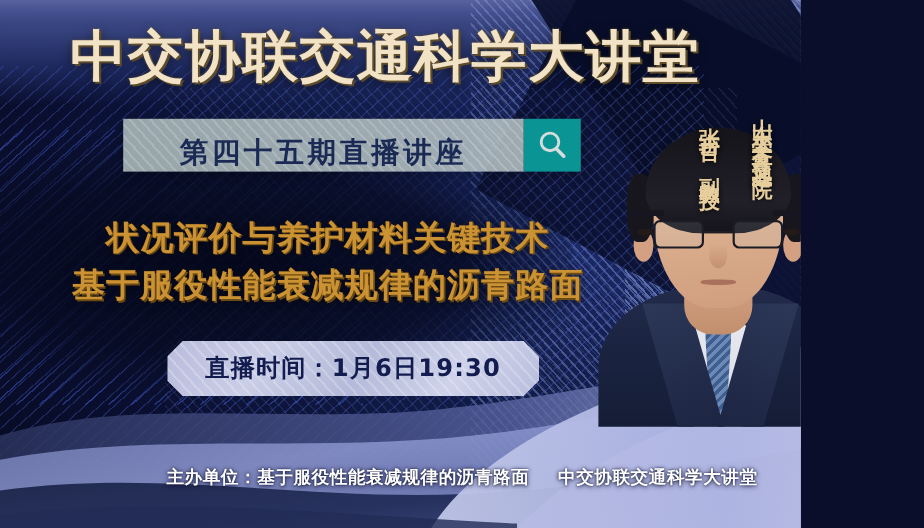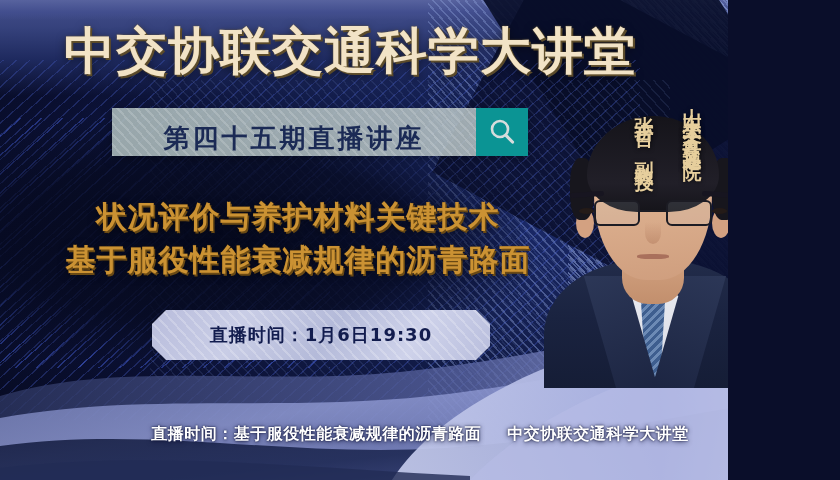--- a/index.html
+++ b/index.html
@@ -232,21 +232,21 @@
   .lecture-title div{white-space:nowrap;}
   
   .date-pill{
     position:absolute;left:152px;top:310px;
     width:338px;height:50px;
     background:linear-gradient(120deg,#b9bddc 0%,#c9cde6 26%,#b4bad9 52%,#ced2ea 76%,#b9bedd 100%);
     clip-path:polygon(14px 0,calc(100% - 14px) 0,100% 14px,100% calc(100% - 14px),
                       calc(100% - 14px) 100%,14px 100%,0 calc(100% - 14px),0 14px);
     display:flex;align-items:center;justify-content:center;
     color:#121c4e;
-    font-size:18px;font-weight:700;letter-spacing:1px;
+    font-size:22px;font-weight:700;letter-spacing:1px;
     box-shadow:0 3px 12px rgba(0,0,0,.45);
     overflow:hidden;
   }
   .date-pill::before{
     content:"";position:absolute;inset:0;
     background:repeating-linear-gradient(48deg,
       rgba(255,255,255,.22) 0 2px, rgba(255,255,255,0) 2px 8px);
   }
   .date-pill span{position:relative;z-index:2;}
   
@@ -372,16 +372,16 @@
   </div>
 
   <div class="date-pill">
     <span>直播时间：1月6日19:30</span>
   </div>
 
   <div class="vtext vtext-affil">山东大学齐鲁交通学院</div>
   <div class="vtext vtext-name">张吉哲 副教授</div>
 
   <div class="footer">
-    <span>直播时间：</span><span>基于服役性能衰减规律的沥青路面</span><span class="gap"></span><span>中交协联交通科学大讲堂</span>
+    <span>主办单位：</span><span>基于服役性能衰减规律的沥青路面</span><span class="gap"></span><span>中交协联交通科学大讲堂</span>
   </div>
 
 </div>
 
 </body></html>

